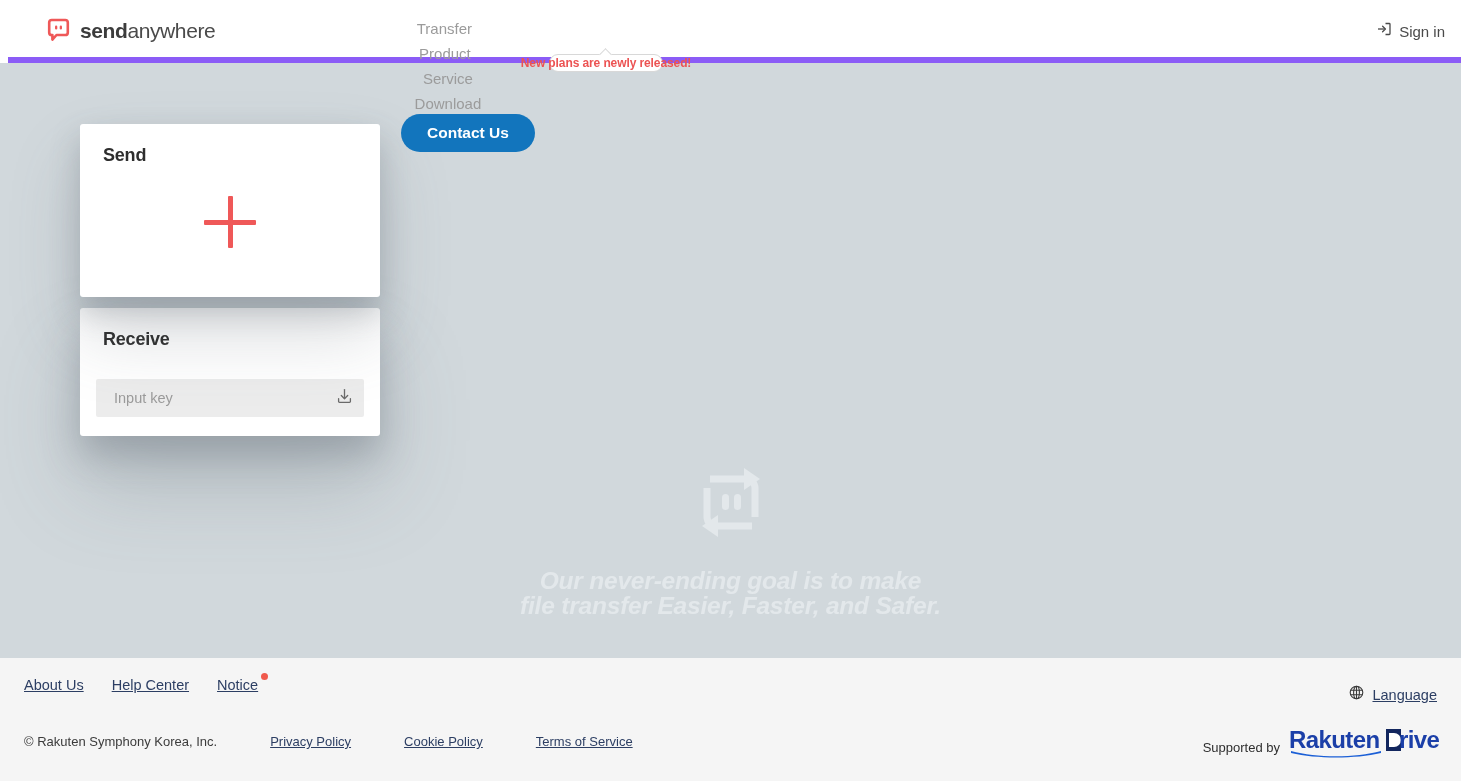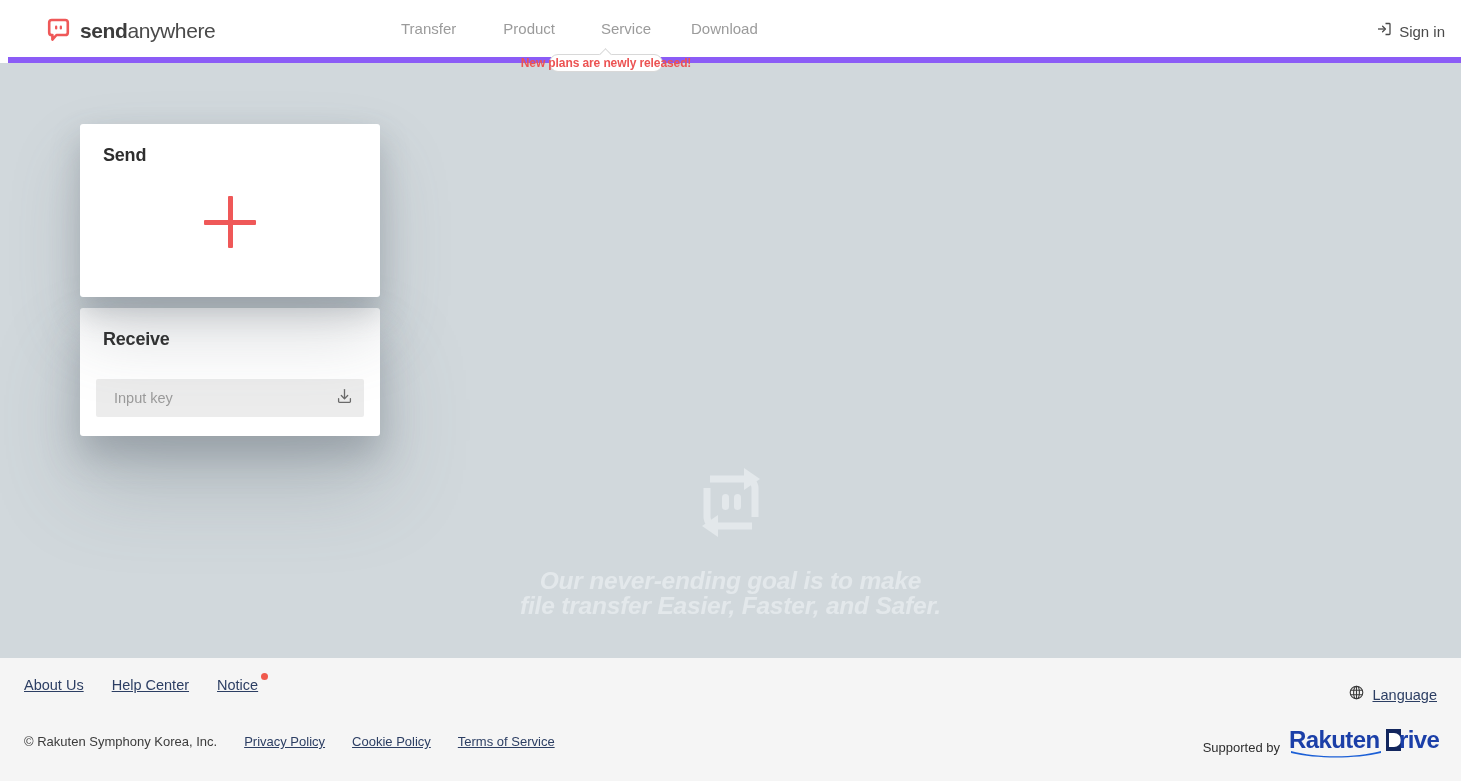--- a/index.html
+++ b/index.html
@@ -27,21 +27,21 @@
   .logo-mark { width: 25px; height: 25px; display: block; }
   .logo-text {
     font-size: 21px; letter-spacing: -0.4px; color: #3c3c3c;
     white-space: nowrap;
   }
   .logo-text b { font-weight: 700; }
   .logo-text span { font-weight: 400; color: #4a4a4a; }
 
   .nav {
     position: absolute; left: 393px; top: 20px;
-    display: flex; align-items: center; gap: 0;
+    display: flex; align-items: center; gap: 8px; flex-direction: column;
   }
   .nav-item {
     font-size: 15px; color: #9b9b9b; padding: 0 0;
     margin-right: 47px; cursor: pointer; white-space: nowrap;
   }
   .nav-item:nth-child(2) { margin-right: 46px; }
   .nav-item:nth-child(3) { margin-right: 40px; }
   .nav-item:nth-child(4) { margin-right: 40px; }
   .contact-btn {
     background: #1275bd; color: #ffffff;
@@ -194,21 +194,21 @@
   }
   .copy-row {
     position: absolute; left: 24px; top: 0;
     display: flex; align-items: center; gap: 27px;
   }
   .copy {
     font-size: 13px; color: #3b3b3b; white-space: nowrap;
   }
   .blink {
     font-size: 13px; color: #2c3e63; text-decoration: underline;
-    cursor: pointer; white-space: nowrap;
+    cursor: pointer; white-space: nowrap; margin-left: 26px;
   }
   .supported {
     position: absolute; right: 22px; top: -8px;
     display: flex; align-items: flex-end; gap: 9px;
   }
   .supported-text { font-size: 13px; color: #2e2e2e; padding-bottom: 7px; }
   .rd-logo { display: block; }
 </style>
 </head>
 <body>
@@ -226,20 +226,21 @@
         </svg>
       </span>
       <span class="logo-text"><b>send</b><span>anywhere</span></span>
     </div>
 
     <div class="nav">
       <div class="nav-item">Transfer</div>
       <div class="nav-item">Product</div>
       <div class="nav-item">Service</div>
       <div class="nav-item">Download</div>
+      <button class="contact-btn">Contact Us</button>
     </div>
 
     <div class="tooltip">
       <div class="tooltip-arrow"></div>
       <div class="tooltip-text">New plans are newly released!</div>
     </div>
 
     <div class="signin">
       <span>
         <svg width="16" height="16" viewBox="0 0 16 16">

